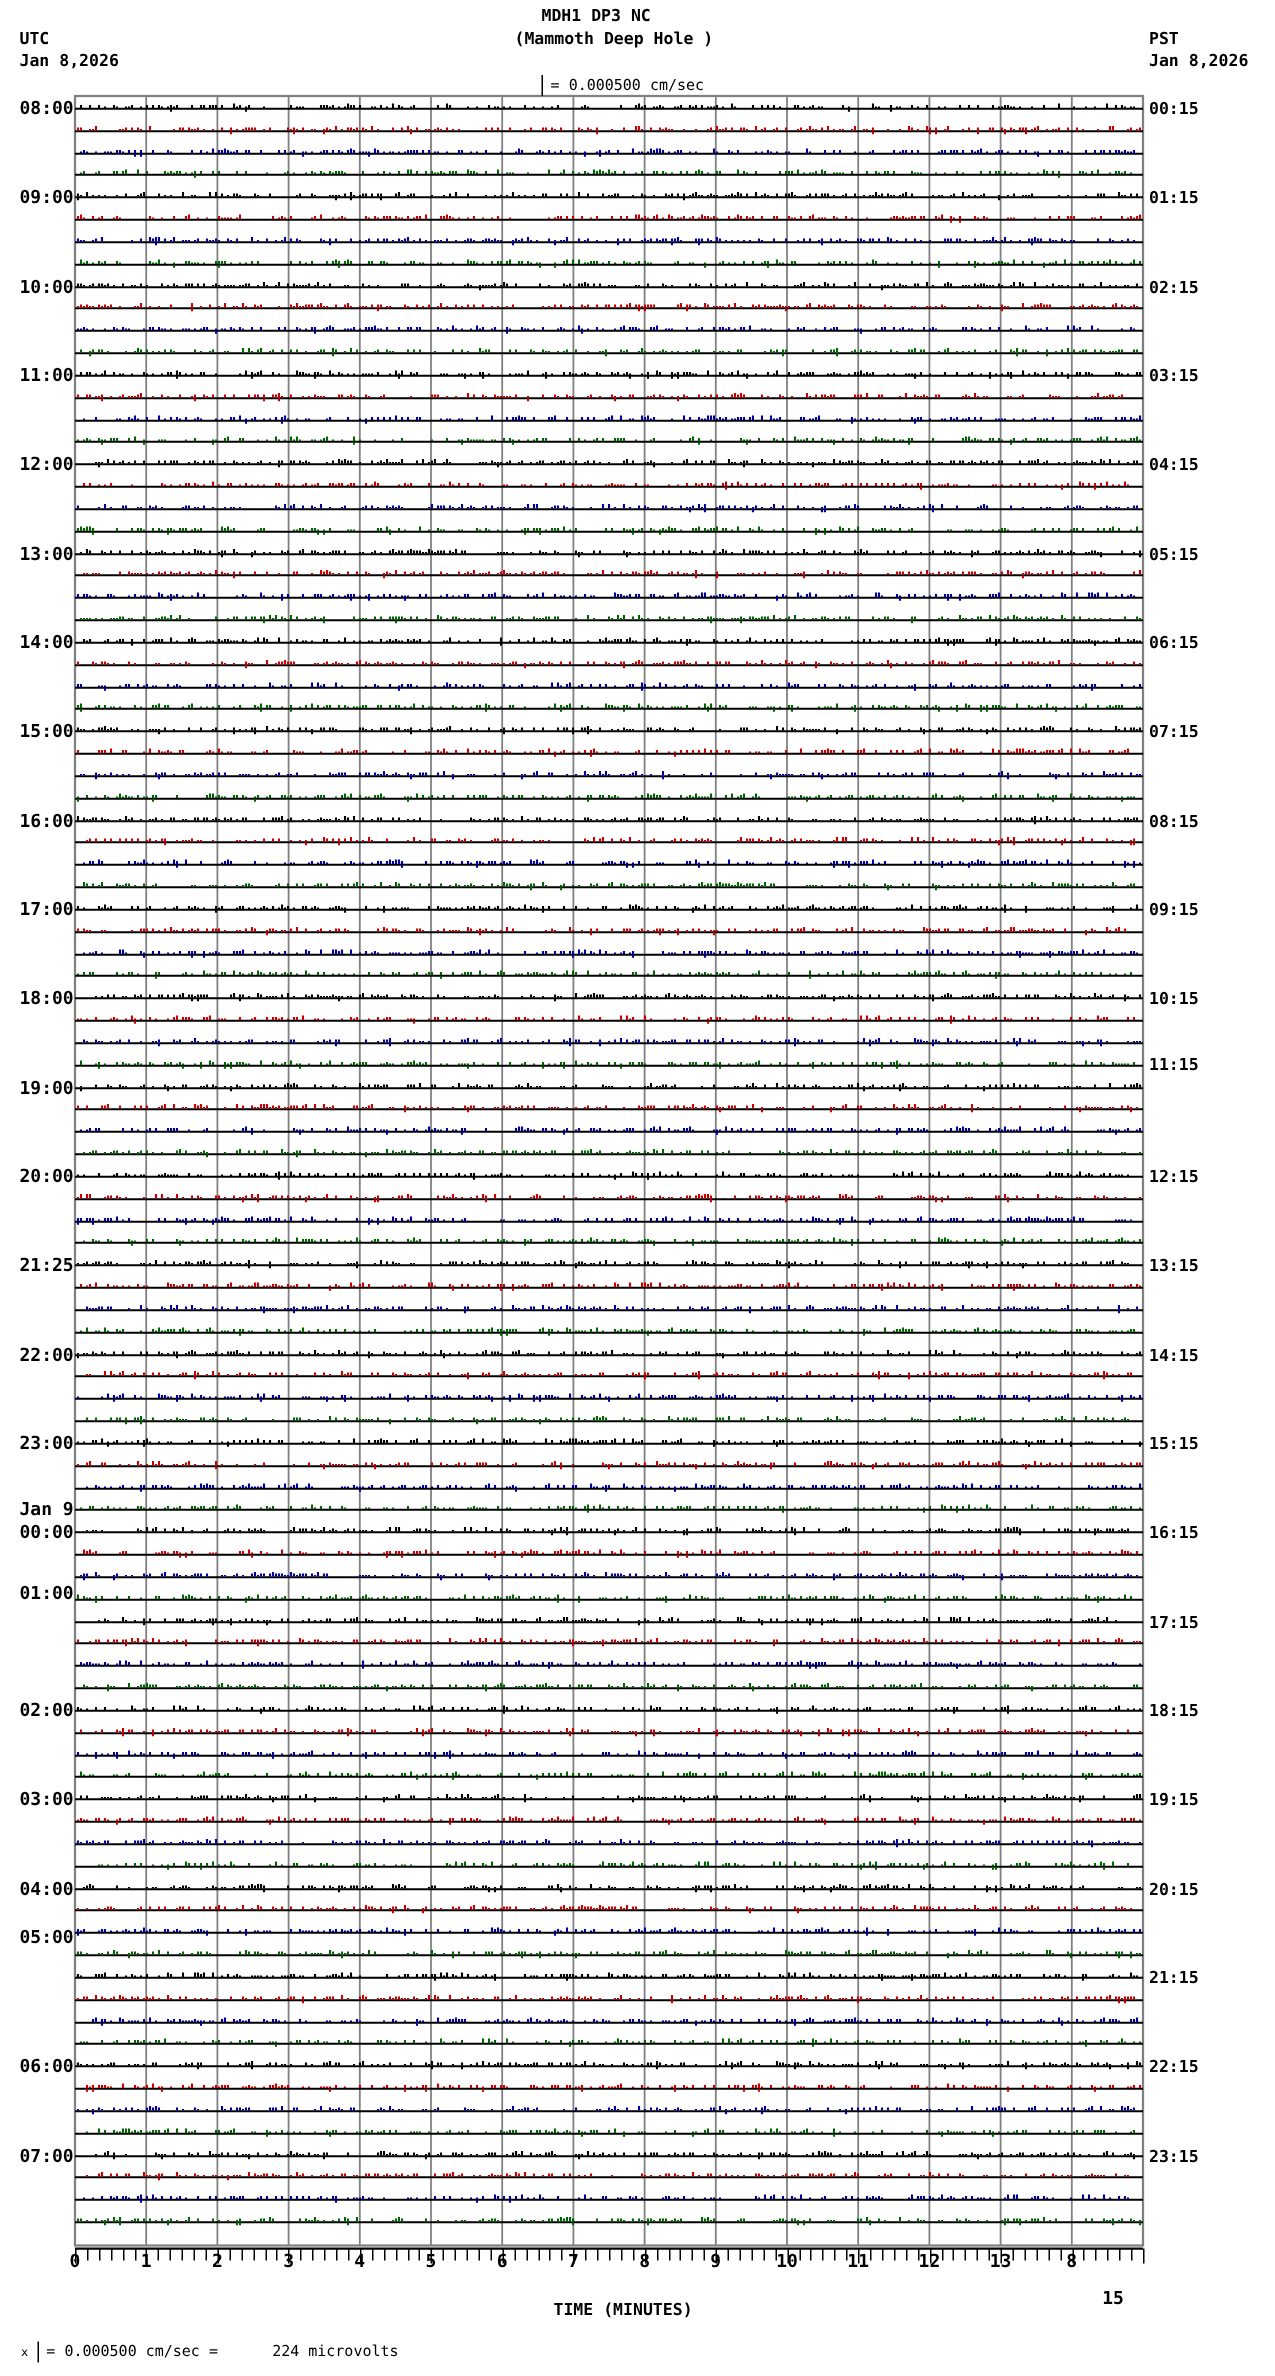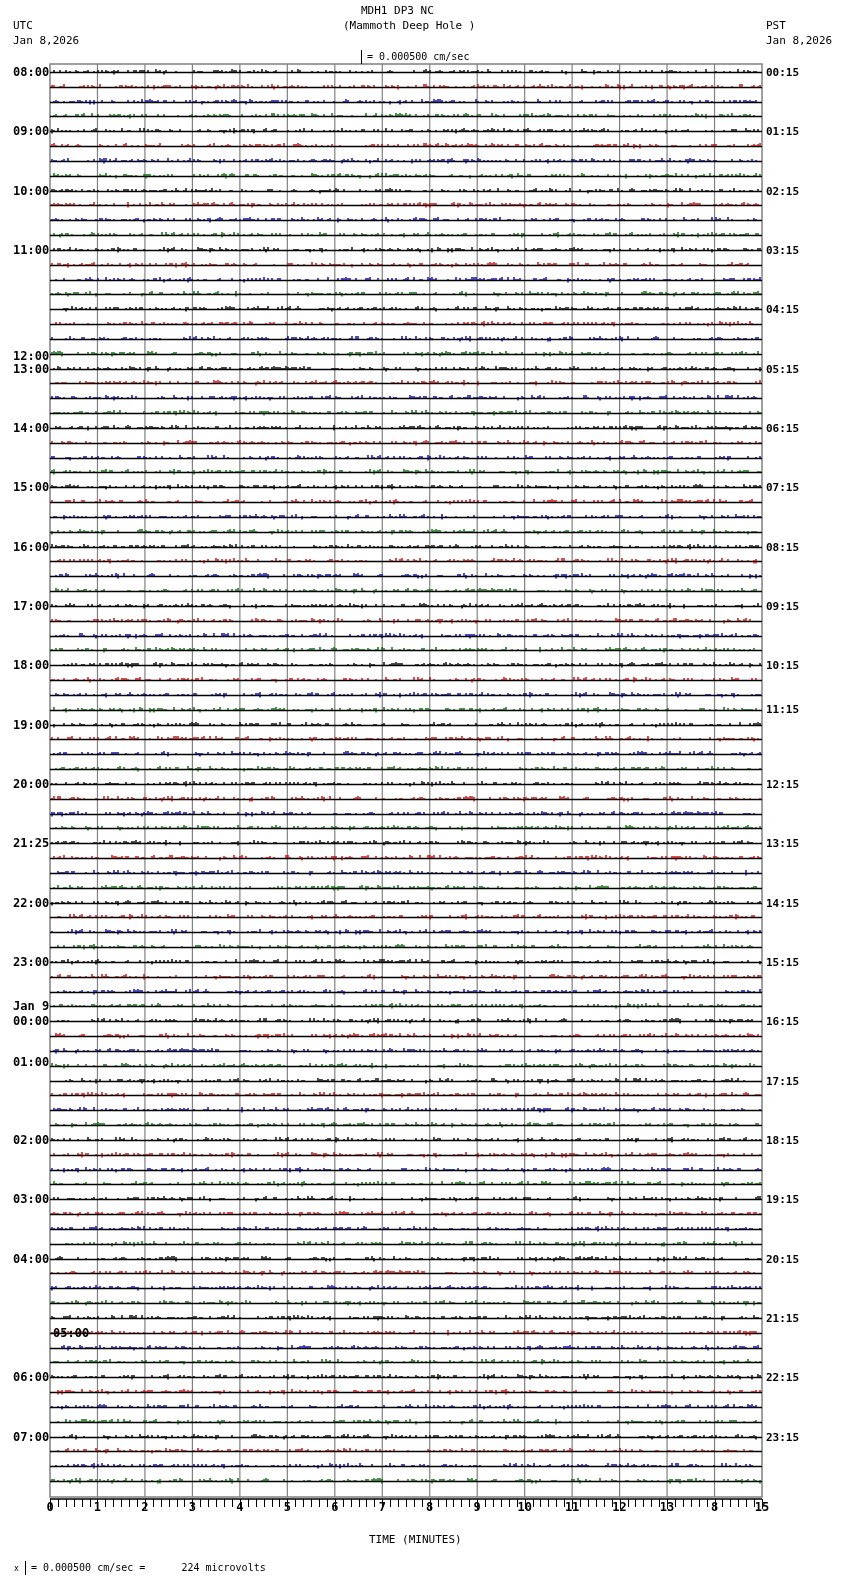--- a/index.html
+++ b/index.html
@@ -1,18 +1,18 @@
 <!DOCTYPE html>
 <html><head>
 <meta charset="utf-8">
 <style>
   html, body { margin: 0; padding: 0; background: #ffffff; }
   body { width: 850px; height: 1584px; position: relative; overflow: hidden;
          font-family: "DejaVu Sans Mono", "Liberation Mono", monospace; color: #000; }
-  .lbl { position: absolute; font-size: 11px; font-weight: normal; white-space: pre; line-height: 13px; text-align: right; }
+  .lbl { position: absolute; font-size: 11px; font-weight: bold; white-space: pre; line-height: 13px; text-align: right; }
   .small { position: absolute; font-size: 10px; white-space: pre; line-height: 12px; }
   #plot { position: absolute; left: 0; top: 0; }
   .hour-l { position: absolute; left: 13px; font-size: 12px; font-weight: bold; line-height: 13px; }
   .hour-r { position: absolute; left: 766px; font-size: 11px; font-weight: bold; line-height: 13px; }
   .xtick { position: absolute; top: 1500px; font-size: 12px; font-weight: bold; transform: translateX(-50%); }
   .scalebar { display: inline-block; width: 5px; height: 14px; border-left: 1px solid #000; vertical-align: middle; position: relative; }
 </style>
 </head>
 <body>
 
@@ -327,39 +327,39 @@
 <div class="lbl" style="left:13px; top:19px;">UTC</div>
 <div class="lbl" style="left:13px; top:34px;">Jan 8,2026</div>
 <div class="lbl" style="left:766px; top:19px;">PST</div>
 <div class="lbl" style="left:766px; top:34px;">Jan 8,2026</div>
 
 <div id="left-labels">
     <div class="hour-l" style="top: 66px;">08:00</div>
     <div class="hour-l" style="top: 125.326px;">09:00</div>
     <div class="hour-l" style="top: 184.653px;">10:00</div>
     <div class="hour-l" style="top: 243.979px;">11:00</div>
-    <div class="hour-l" style="top: 303.305px; margin-top: 47px;">12:00</div>
+    <div class="hour-l" style="top: 303.305px;">12:00</div>
     <div class="hour-l" style="top: 362.632px;">13:00</div>
     <div class="hour-l" style="top: 421.958px;">14:00</div>
     <div class="hour-l" style="top: 481.284px;">15:00</div>
     <div class="hour-l" style="top: 540.611px;">16:00</div>
     <div class="hour-l" style="top: 599.937px;">17:00</div>
     <div class="hour-l" style="top: 659.263px;">18:00</div>
     <div class="hour-l" style="top: 718.589px;">19:00</div>
     <div class="hour-l" style="top: 777.916px;">20:00</div>
     <div class="hour-l" style="top: 837.242px;">21:25</div>
     <div class="hour-l" style="top: 896.568px;">22:00</div>
     <div class="hour-l" style="top: 955.895px;">23:00</div>
     <div class="hour-l" style="top: 1015.22px;">00:00</div>
     <div class="hour-l" style="top: 1000.22px;">Jan 9</div>
     <div class="hour-l" style="top: 1056px;">01:00</div>
     <div class="hour-l" style="top: 1133.87px;">02:00</div>
     <div class="hour-l" style="top: 1193.2px;">03:00</div>
     <div class="hour-l" style="top: 1252.53px;">04:00</div>
-    <div class="hour-l" style="top: 1327px; margin-left: 40px;">05:00</div>
+    <div class="hour-l" style="top: 1285px;">05:00</div>
     <div class="hour-l" style="top: 1371.18px;">06:00</div>
     <div class="hour-l" style="top: 1430.51px;">07:00</div>
   </div>
 <div id="right-labels">
     <div class="hour-r" style="top: 66px;">00:15</div>
     <div class="hour-r" style="top: 125.326px;">01:15</div>
     <div class="hour-r" style="top: 184.653px;">02:15</div>
     <div class="hour-r" style="top: 243.979px;">03:15</div>
     <div class="hour-r" style="top: 303.305px;">04:15</div>
     <div class="hour-r" style="top: 362.632px;">05:15</div>
@@ -391,20 +391,20 @@
     <div class="xtick" style="left: 287.333px;">5</div>
     <div class="xtick" style="left: 334.8px;">6</div>
     <div class="xtick" style="left: 382.267px;">7</div>
     <div class="xtick" style="left: 429.733px;">8</div>
     <div class="xtick" style="left: 477.2px;">9</div>
     <div class="xtick" style="left: 524.667px;">10</div>
     <div class="xtick" style="left: 572.133px;">11</div>
     <div class="xtick" style="left: 619.6px;">12</div>
     <div class="xtick" style="left: 667.067px;">13</div>
     <div class="xtick" style="left: 714.533px;">8</div>
-    <div class="xtick" style="left: 762px;">15</div>
+    <div class="xtick" style="left: 742px; margin-top: 25px;">15</div>
   </div>
 
 <div class="lbl" style="left:369px; top:1509px;margin-top:24px;">TIME (MINUTES)</div>
 
 <div class="small" style="left:2px; top:1549px;">
   <span style="font-size:8px;">x</span> <span class="scalebar"></span><span>= 0.000500 cm/sec =      224 microvolts</span>
 </div>
 
 </body></html>

